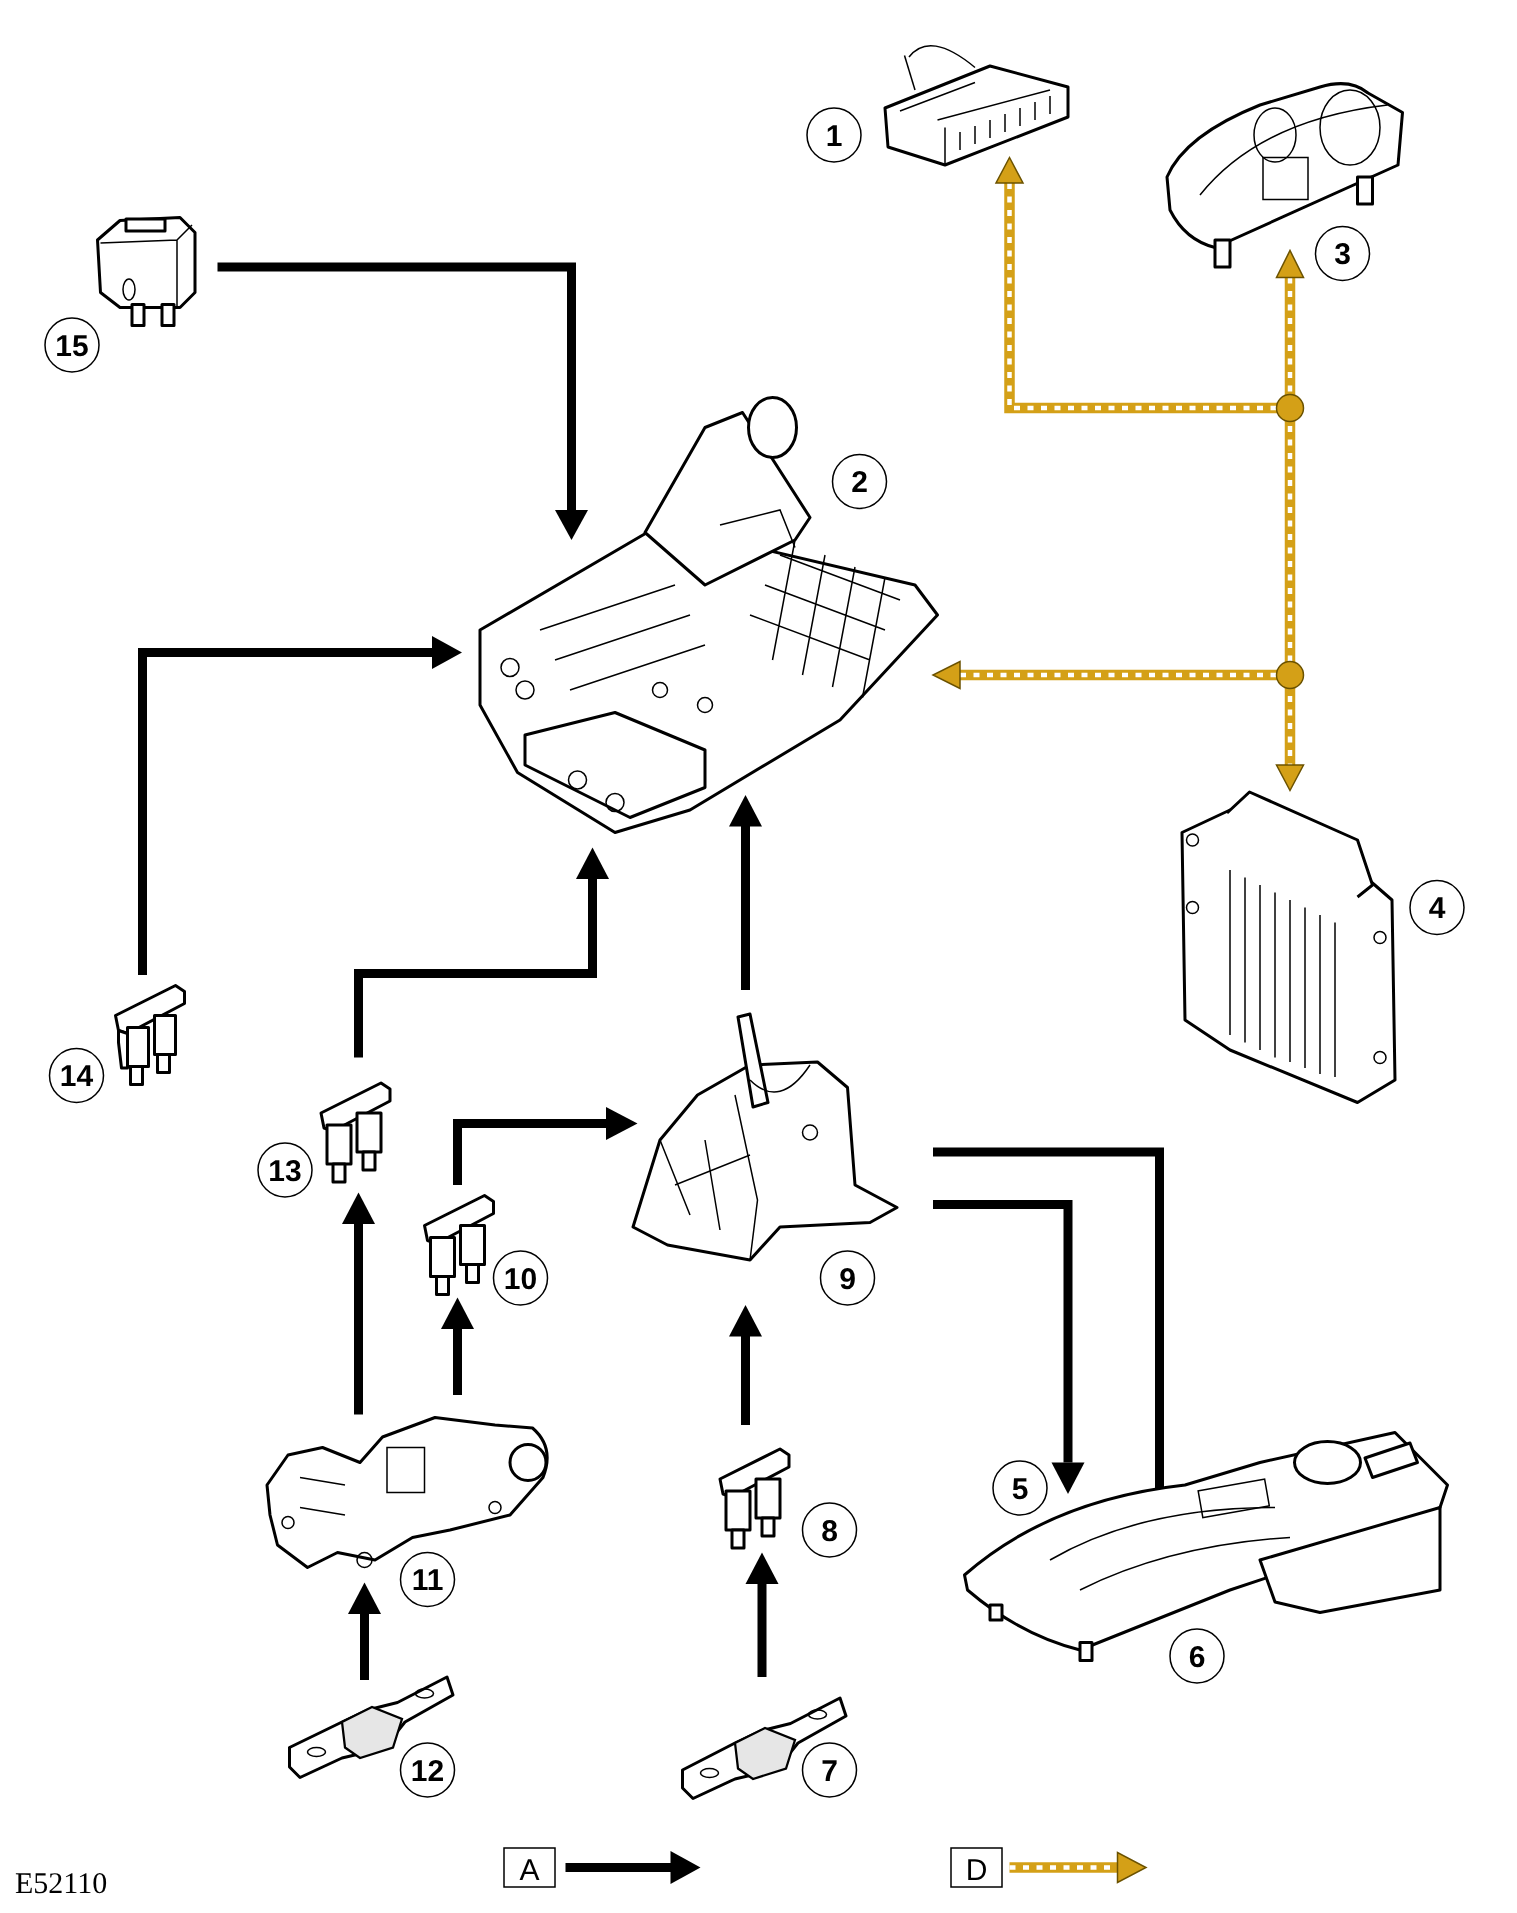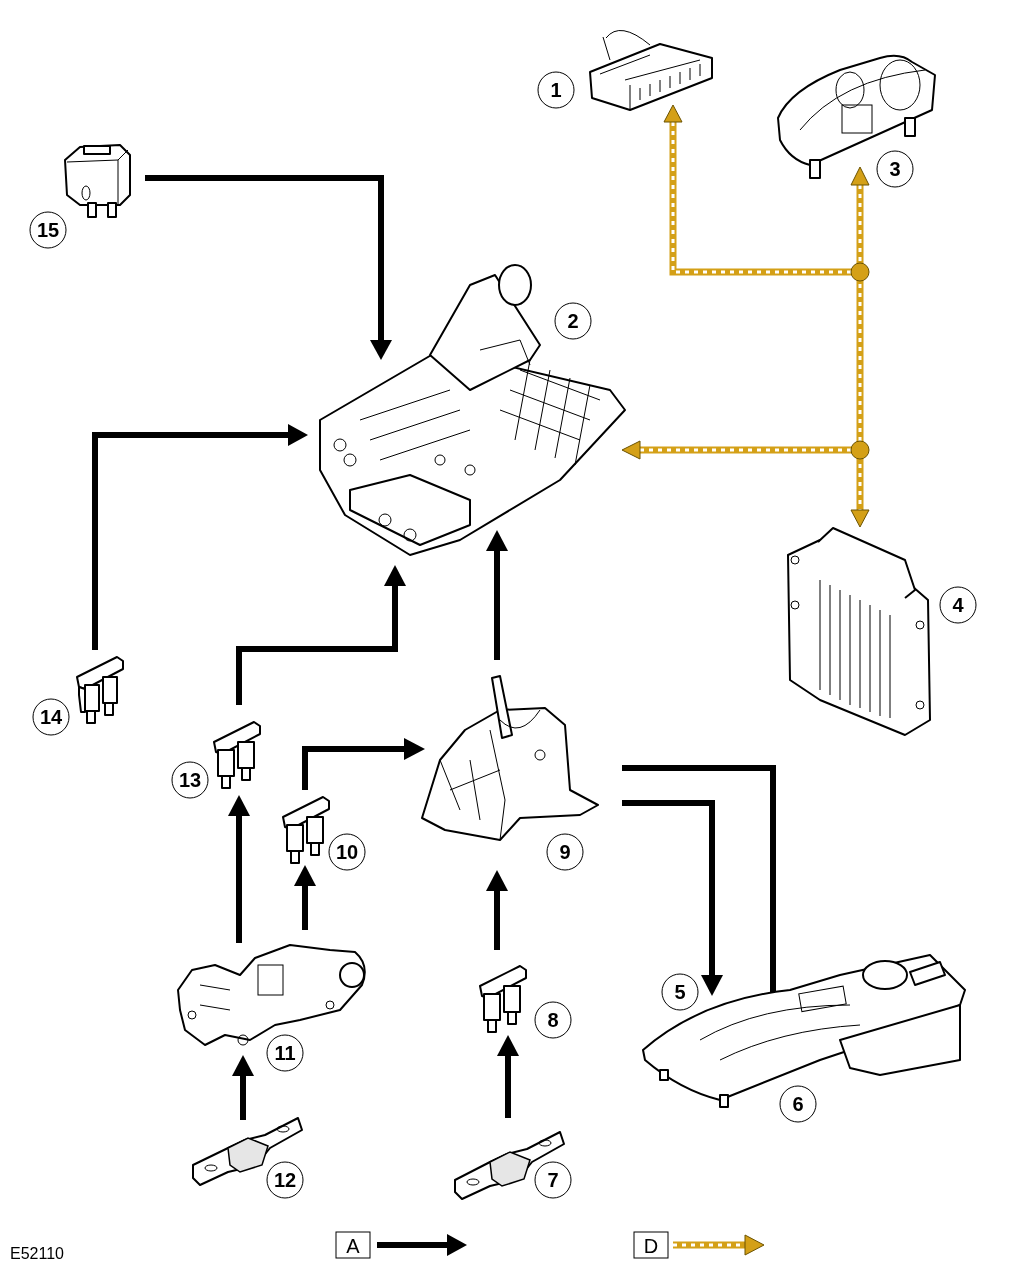--- a/index.html
+++ b/index.html
@@ -1,20 +1,20 @@
 <!DOCTYPE html>
 <html><head>
 <meta charset="utf-8">
 <style>
   html, body { margin:0; padding:0; background:#ffffff; }
   body { width:1011px; height:1275px; position:relative; overflow:hidden; font-family:"Liberation Sans", sans-serif; }
   svg#diagram { position:absolute; left:0; top:0; }
   .callout-text { font-family:"Liberation Sans", sans-serif; font-weight:bold; font-size:20px; fill:#000; }
   .legend-text { font-family:"Liberation Sans", sans-serif; font-size:20px; fill:#000; }
-  .fig-id { position:absolute; left:10px; top:1245px; font-size:16px; color:#000; font-family:Liberation Sans, sans-serif; }
+  .fig-id { position:absolute; left:10px; top:1245px; font-size:20px; color:#000; font-family:Liberation Serif, serif; }
   .part { fill:#fff; stroke:#000; stroke-width:2; stroke-linejoin:round; }
   .part-thin { fill:none; stroke:#000; stroke-width:1; }
   .part-grey { fill:#e6e6e6; stroke:#000; stroke-width:1.5; }
 </style>
 </head>
 <body>
 
 <svg id="diagram" width="1011" height="1275" viewBox="0 0 1011 1275" xmlns="http://www.w3.org/2000/svg">
   <defs>
     <marker id="ah-black" markerWidth="10" markerHeight="10" refX="5" refY="5" orient="auto" markerUnits="userSpaceOnUse">

